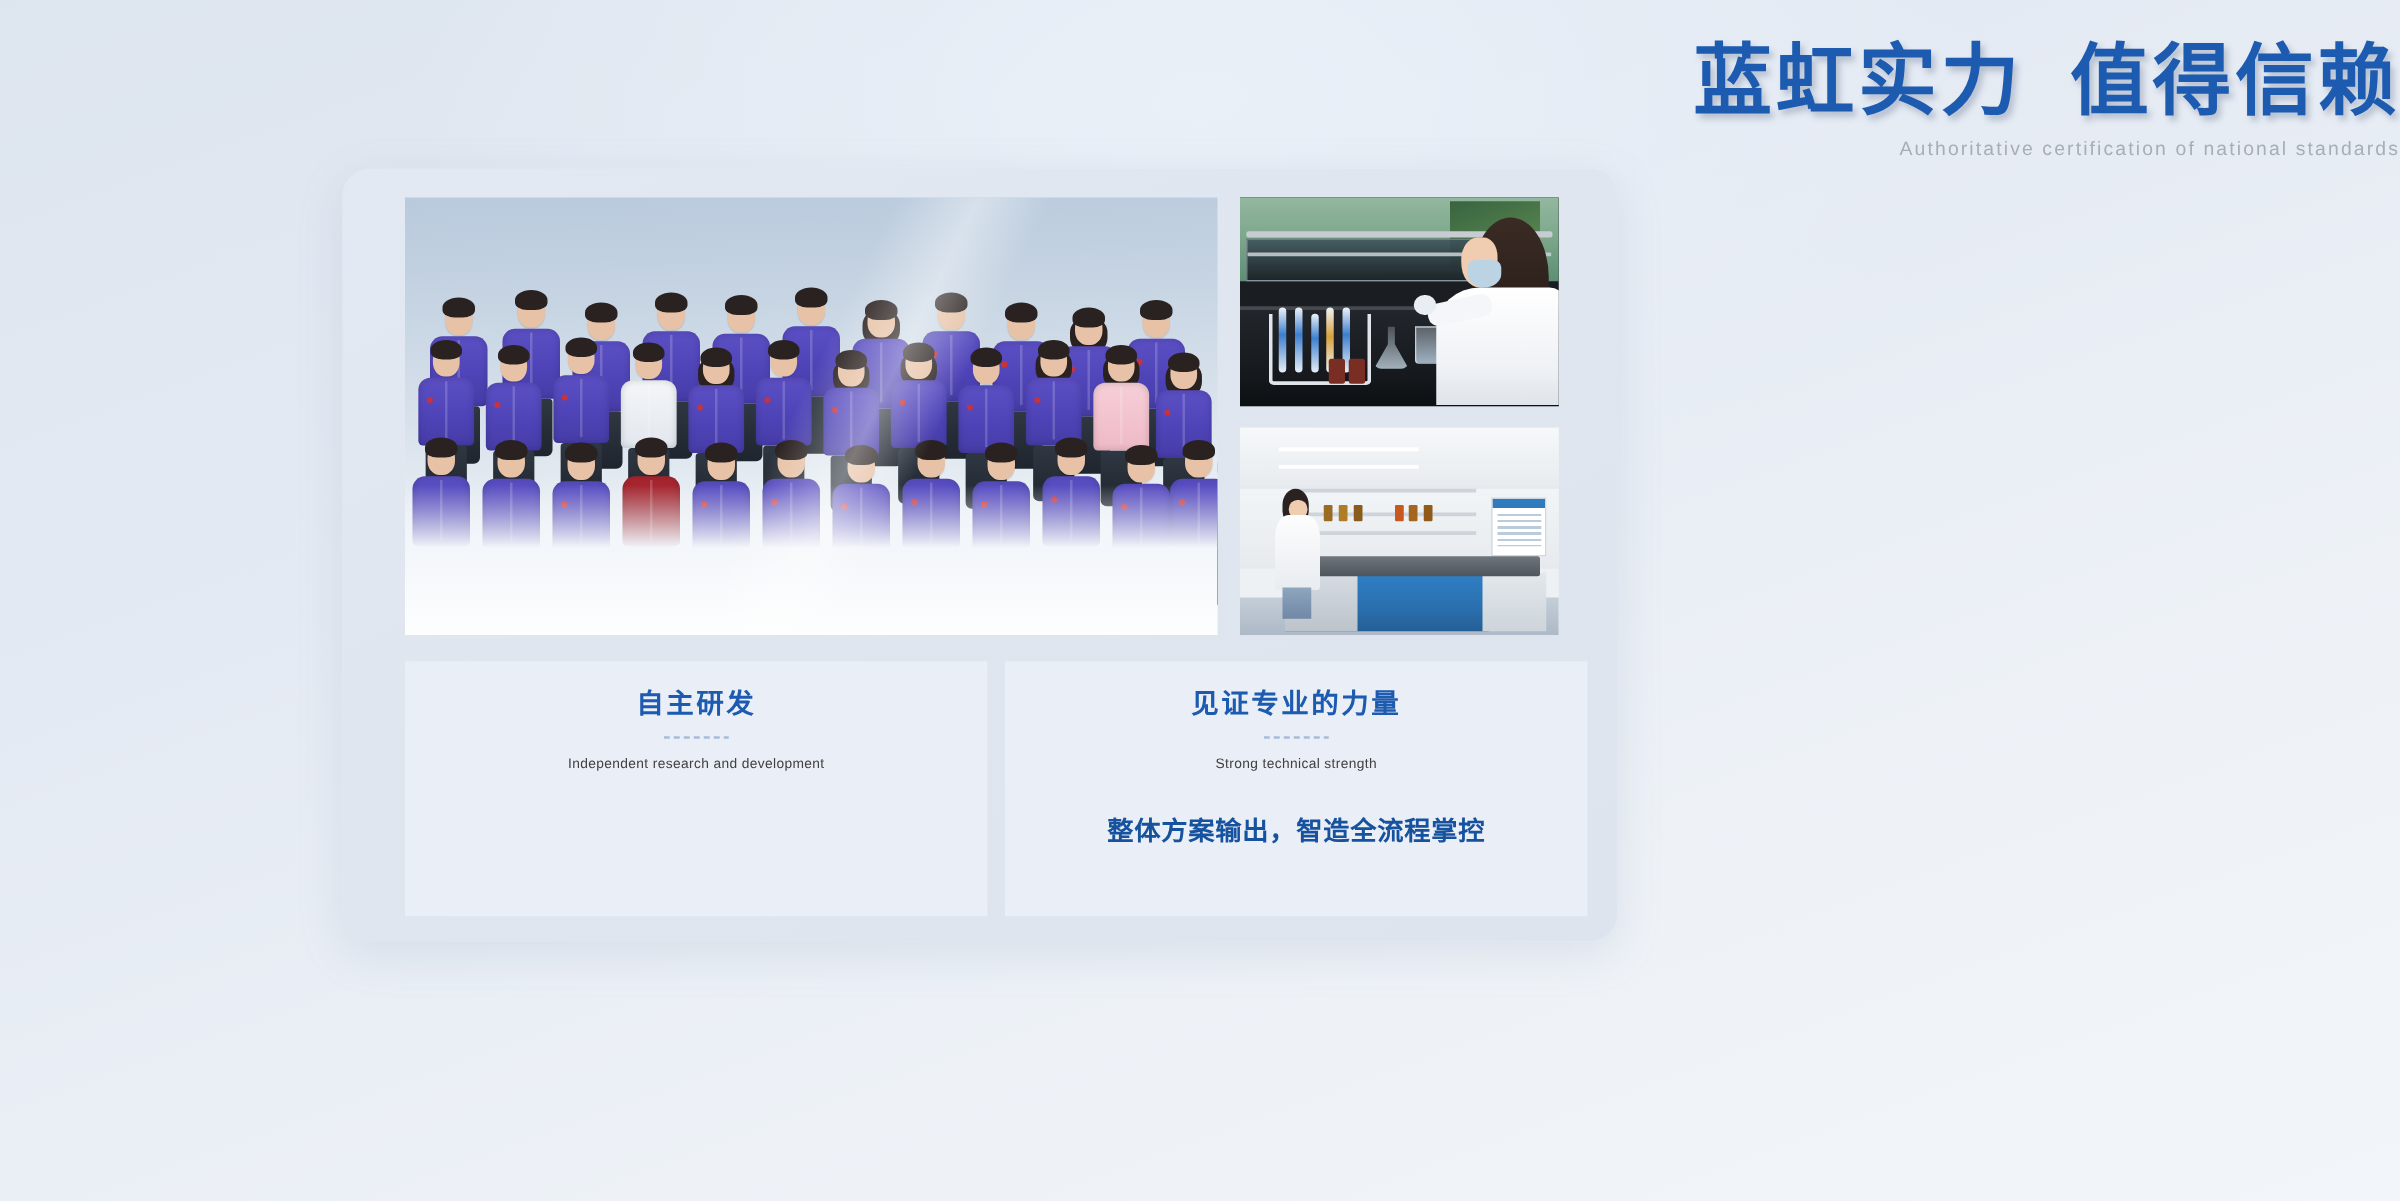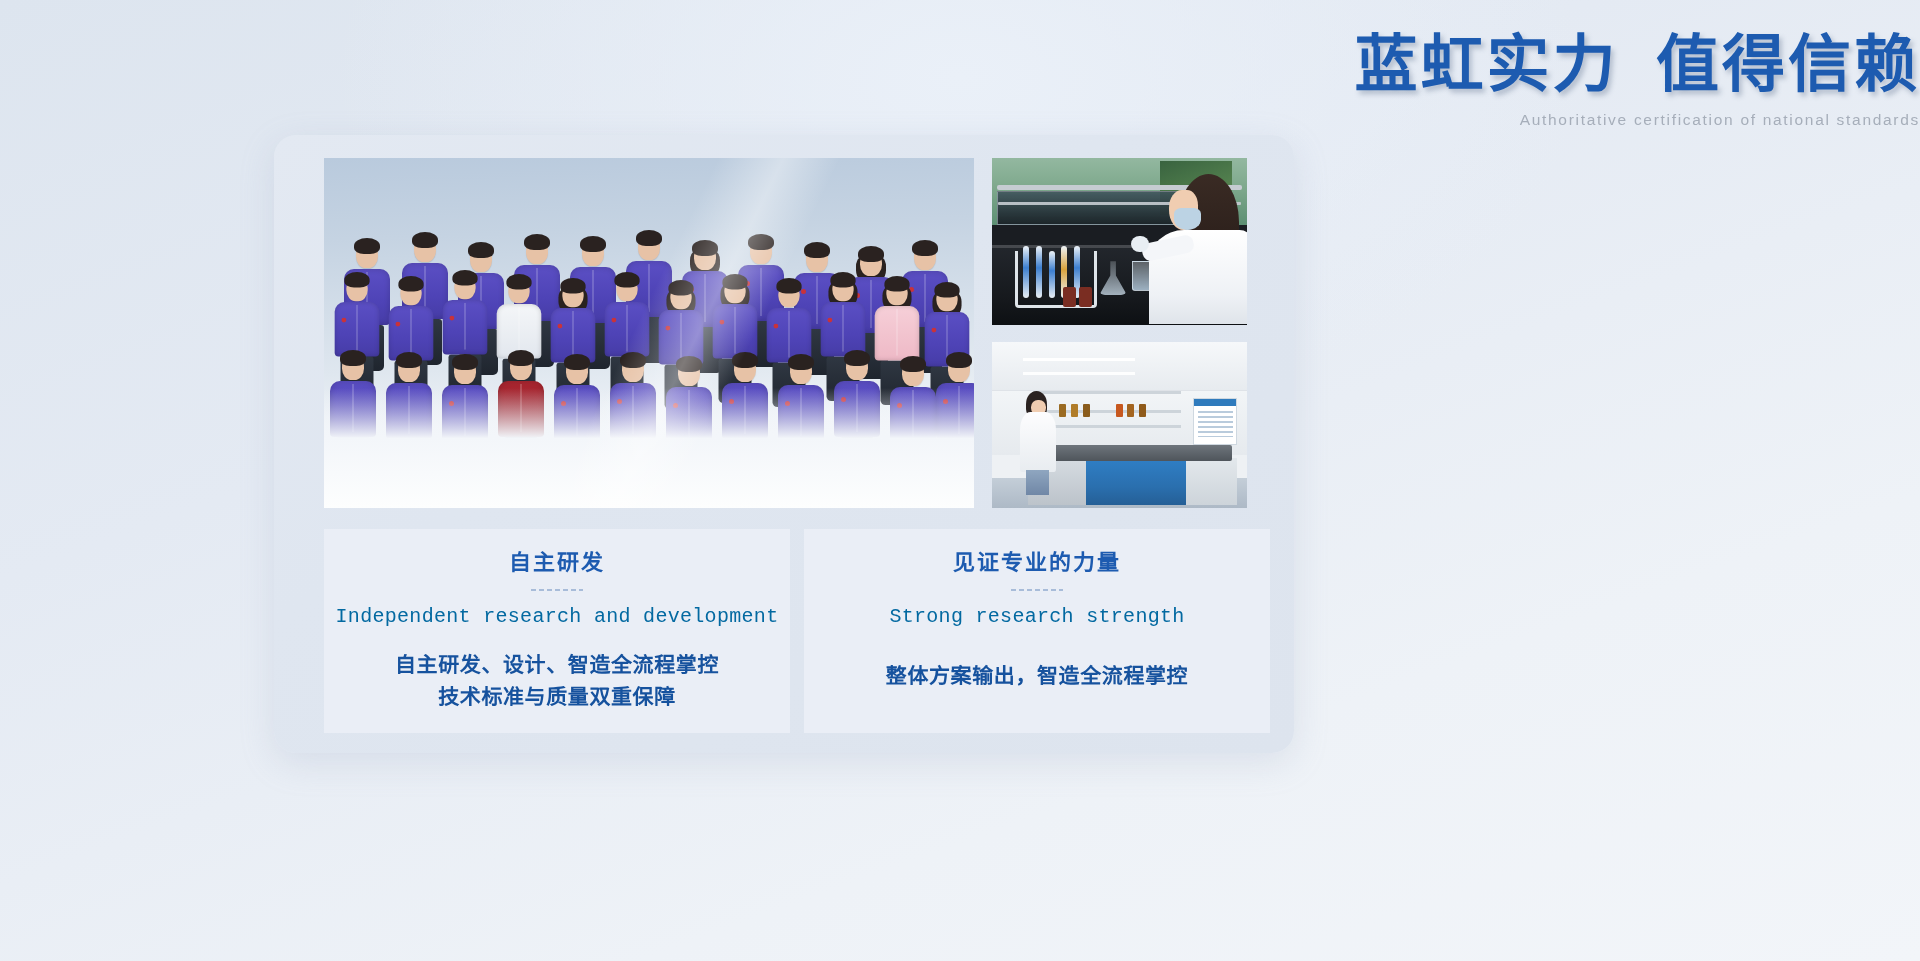--- a/index.html
+++ b/index.html
@@ -358,23 +358,23 @@
   .card-divider {
     width: 52px;
     height: 2px;
     margin: 13px auto 0;
     background-image: linear-gradient(90deg, #a8bcd9 0 5px, transparent 5px 8px);
     background-size: 8px 2px;
     background-repeat: repeat-x;
   }
   .card-sub {
     margin-top: 14px;
-    font-family: Liberation Mono, monospace;
-    font-size: 20px;
-    color: #0369a1;
+    font-family: Liberation Sans, sans-serif;
+    font-size: 11px;
+    color: #404040;
     letter-spacing: .3px;
   }
   .card-body {
     margin-top: 22px;
     font-family: "Liberation Serif", "DejaVu Serif", serif;
     font-weight: 700;
     font-size: 21px;
     line-height: 1.52;
     color: #16529e;
     letter-spacing: .6px;
@@ -700,25 +700,23 @@
 
     </div>
   </div>
 
   <div class="cards-row">
 
     <article class="card">
       <h2 class="card-title">自主研发</h2>
       <div class="card-divider"></div>
       <p class="card-sub">Independent research and development</p>
-      <p class="card-body">自主研发、设计、智造全流程掌控
-技术标准与质量双重保障</p>
     </article>
 
     <article class="card">
       <h2 class="card-title">见证专业的力量</h2>
       <div class="card-divider"></div>
-      <p class="card-sub">Strong research strength</p>
+      <p class="card-sub">Strong technical strength</p>
       <p class="card-body single">整体方案输出，智造全流程掌控</p>
     </article>
 
   </div>
 </section>
 
 </body></html>

